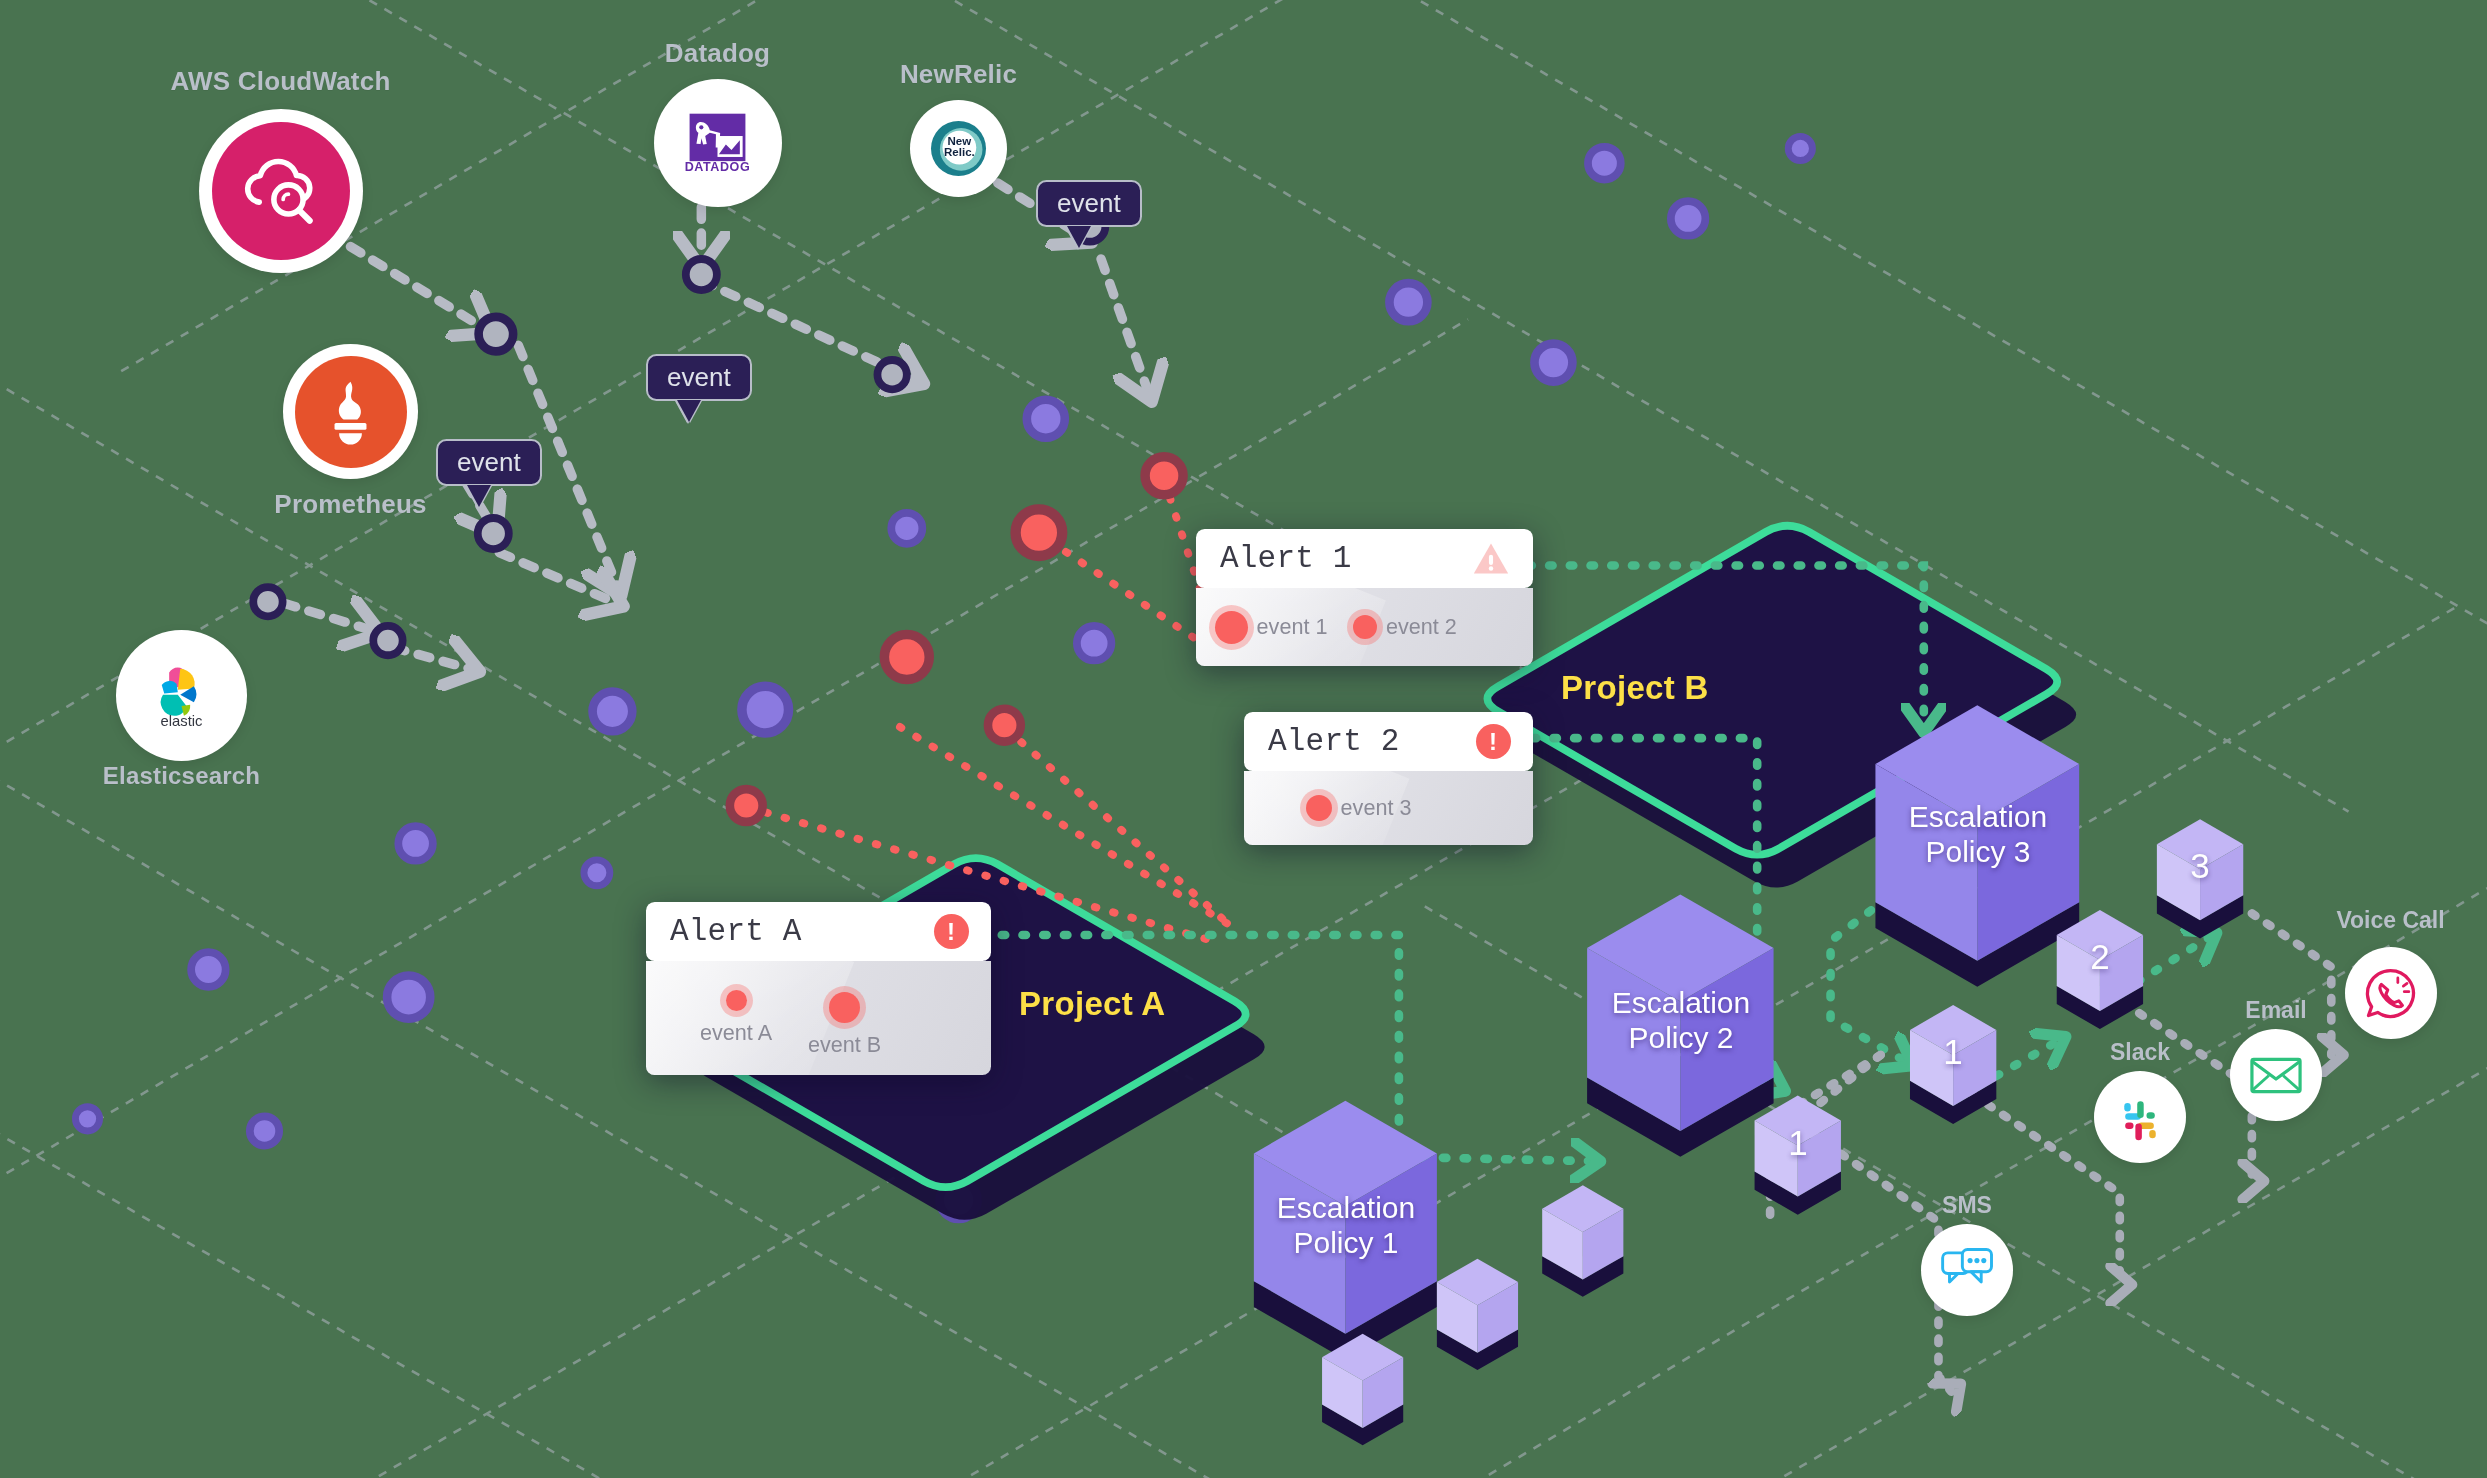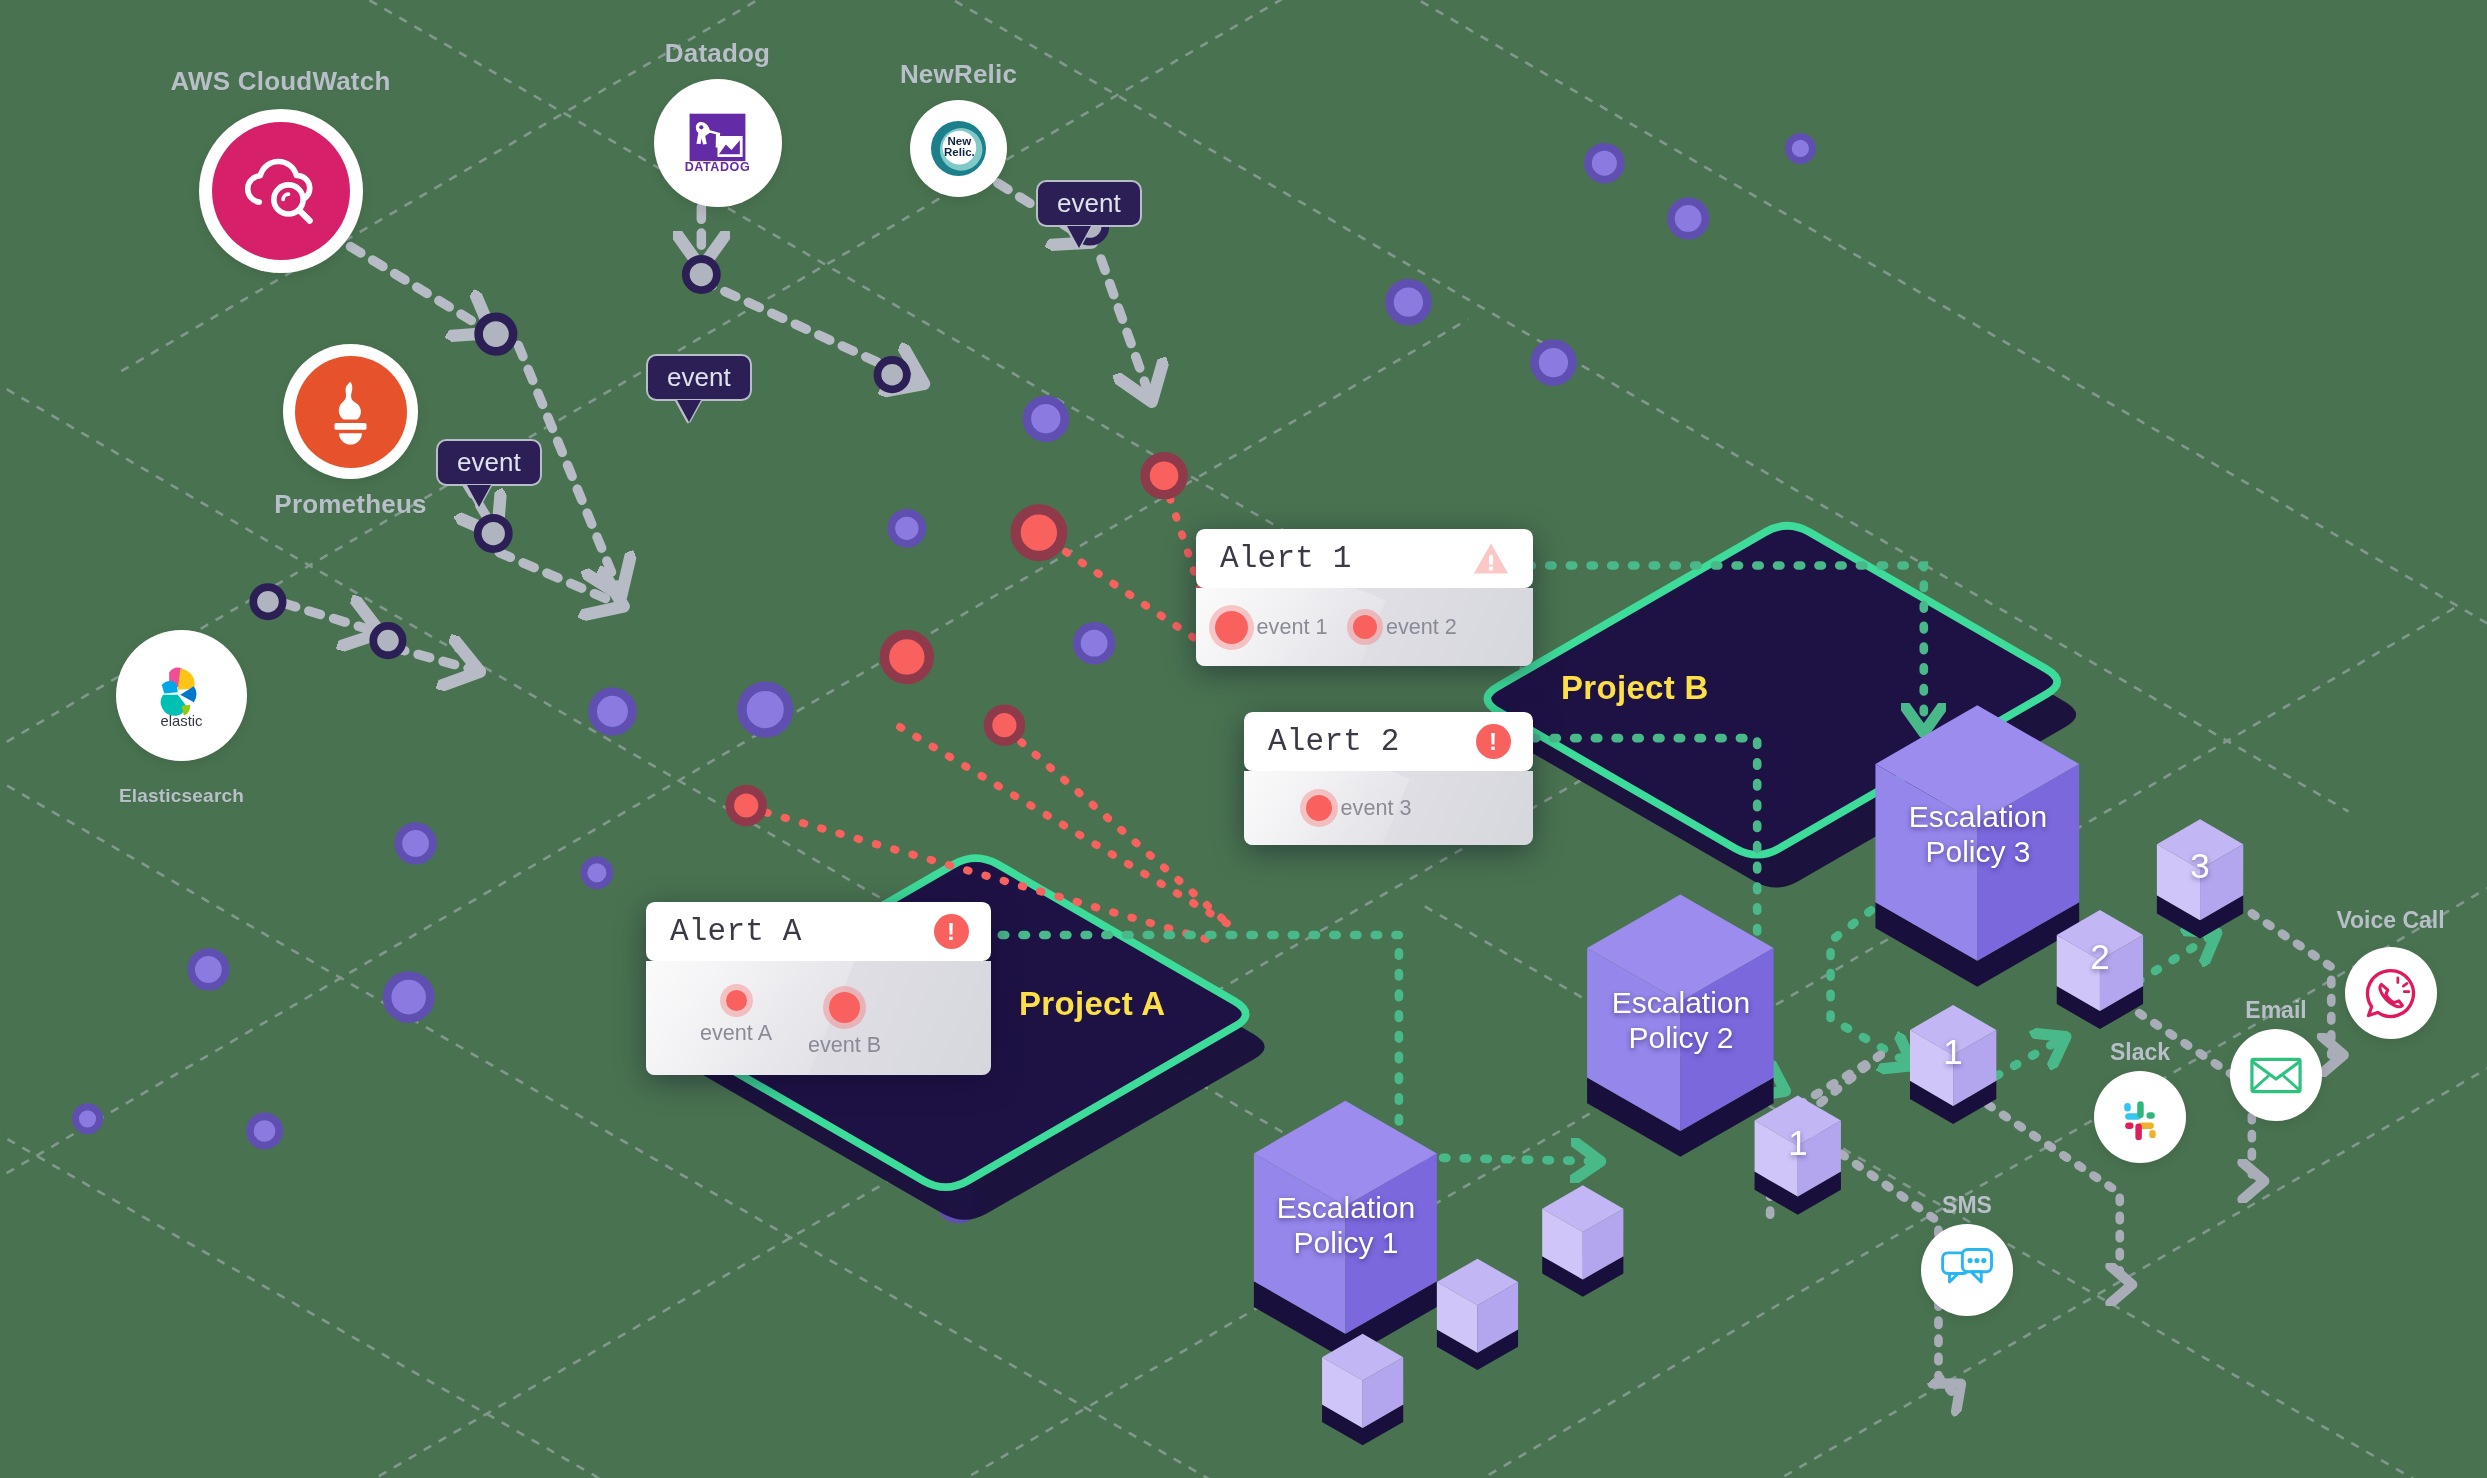--- a/index.html
+++ b/index.html
@@ -319,21 +319,21 @@
           <path d="M22 6a8 8 0 1 1 7 12l-7-1Z" fill="#f04e98"></path>
           <path d="M31 3a12 12 0 0 1 11 16l-13 1Z" fill="#fec514"></path>
           <path d="M16 16a8 8 0 0 1 12-1l1 7-11 1Z" fill="#00a9e5"></path>
           <path d="M42 17a11 11 0 0 1 0 13l-11-6Z" fill="#0077cc"></path>
           <path d="M17 24a11 11 0 0 0 9 17c5 0 9-3 10-8l-7-9Z" fill="#00bfb3"></path>
           <path d="M39 32a9 9 0 0 1-5 9l-2-8Z" fill="#93c90e"></path>
           <text x="32" y="49" font-family="Liberation Sans, sans-serif" font-size="12" fill="#343741" text-anchor="middle">elastic</text>
         </svg>
       </div>
     </div>
-    <span class="src-label" style="font-size:19px;margin-top:24px;">Elasticsearch</span>
+    <span class="src-label" style="font-size:24px;margin-top:1px;">Elasticsearch</span>
   </div>
 
   <div class="event-tip" style="left:1036px;top:180px;">
     <span>event</span>
   </div>
   <div class="event-tip" style="left:646px;top:354px;">
     <span>event</span>
   </div>
   <div class="event-tip" style="left:436px;top:439px;">
     <span>event</span>

